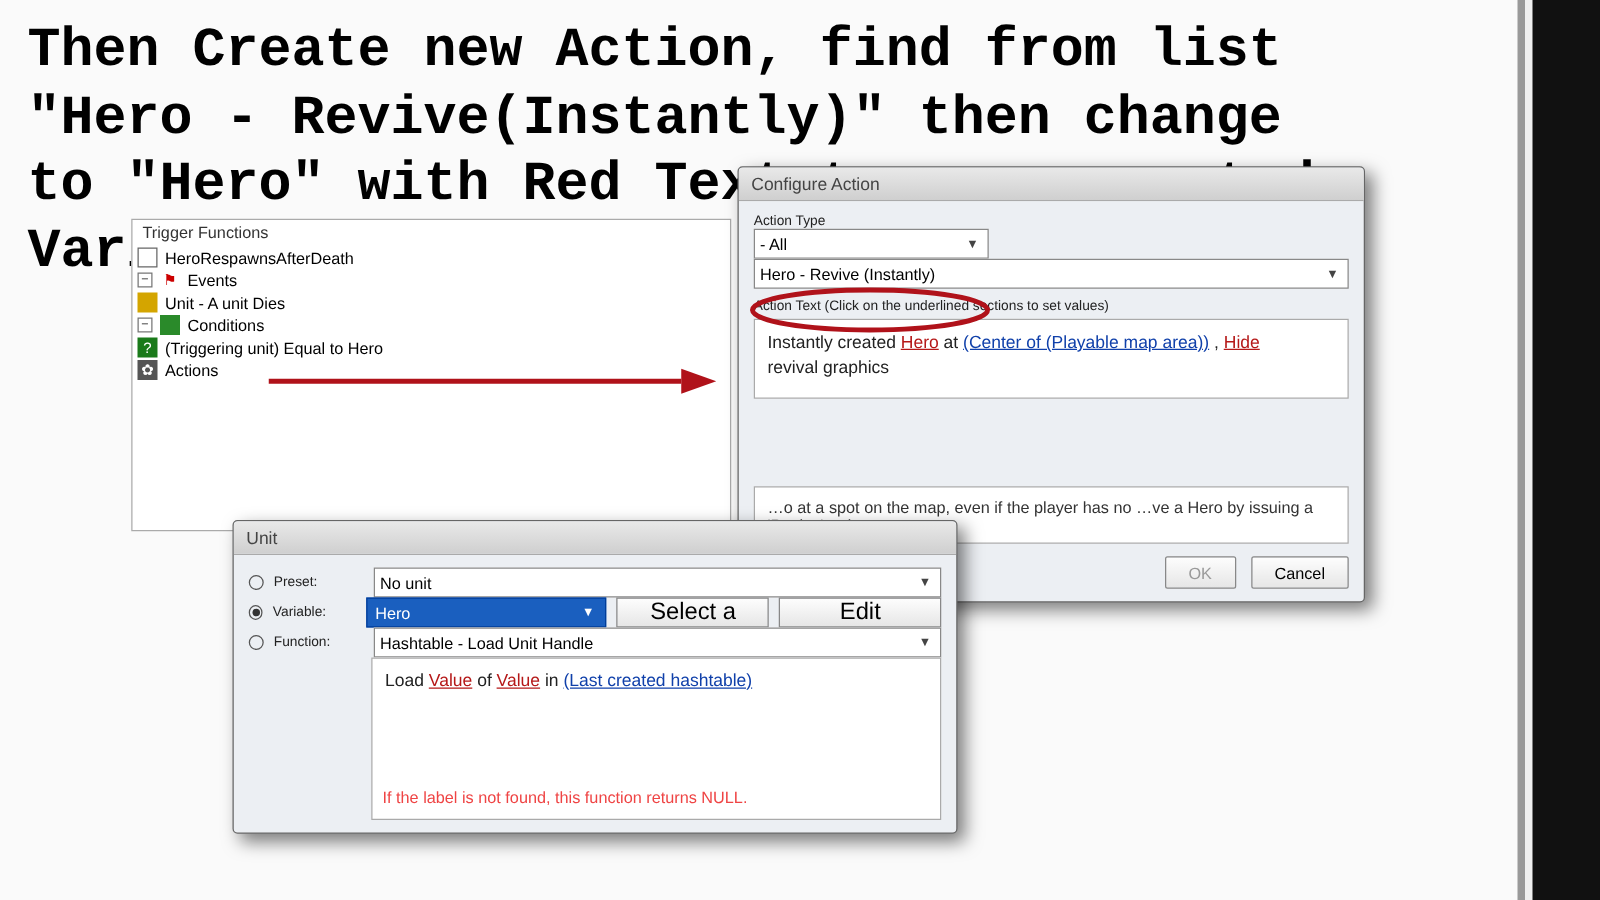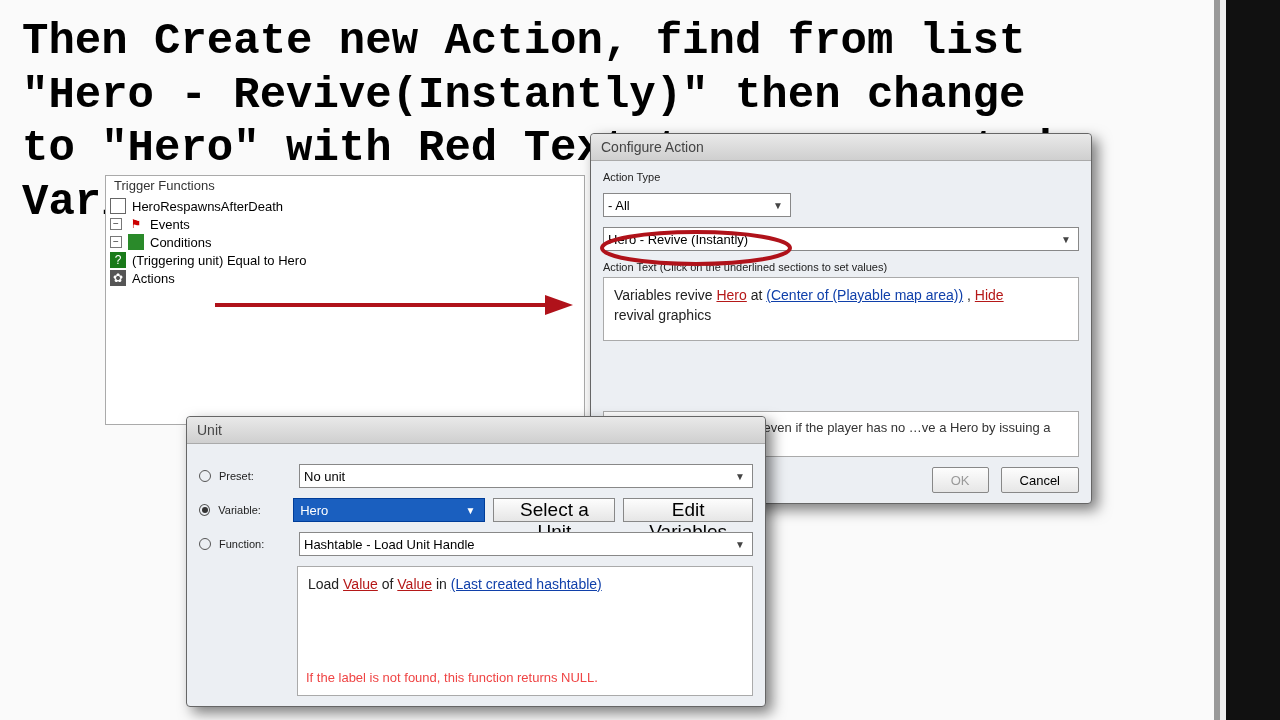--- a/index.html
+++ b/index.html
@@ -105,21 +105,21 @@
   .titlebar {
     background: linear-gradient(#e9e9e9, #cfcfcf);
     border-bottom: 1px solid #aaa;
     padding: 5px 10px;
     font-size: 14px;
     color: #444;
     border-radius: 4px 4px 0 0;
   }
   .dlg-body { padding: 10px 12px; }
   .lbl { font-size: 11px; color: #222; }
-  .field-row { display:flex; align-items:center; gap:8px; margin:10px 0;}
+  .field-row { display:flex; align-items:center; gap:8px; margin:0 0;}
   select, .selectlike {
     height: 24px;
     border: 1px solid #888;
     background: #fff;
     font-size: 13px;
     padding: 2px 4px;
   }
   .selectlike {
     display:flex; align-items:center; justify-content:space-between;
     width: 100%;
@@ -199,20 +199,24 @@
   <ul class="tree">
     <li class="pad1">
       <span class="tricon icon-page"></span>
       <span>HeroRespawnsAfterDeath</span>
     </li>
     <li class="pad1">
       <span class="plusbox">−</span>
       <span class="tricon icon-flag">⚑</span>
       <span>Events</span>
     </li>
+    <li class="pad3">
+      <span class="tricon icon-yellow"></span>
+      <span>Unit - A unit Dies</span>
+    </li>
     <li class="pad1">
       <span class="plusbox">−</span>
       <span class="tricon icon-green"></span>
       <span>Conditions</span>
     </li>
     <li class="pad3">
       <span class="tricon icon-q">?</span>
       <span>(Triggering unit) Equal to Hero</span>
     </li>
     <li class="pad2">
@@ -247,21 +251,21 @@
     <div class="field-row">
       <div class="selectlike" style="width:100%;">
         <span>Hero - Revive (Instantly)</span>
         <span class="caret">▼</span>
       </div>
     </div>
 
     <div class="lbl" style="margin-top:8px;">Action Text (Click on the underlined sections to set values)</div>
 
     <div class="textbox" style="margin-top:4px; height:64px;">
-      <span>Variables revive</span>
+      <span>Instantly created</span>
       <span class="link">Hero</span>
       <span>at</span>
       <span class="linkblue">(Center of (Playable map area))</span>
       <span>,</span>
       <span class="link">Hide</span><br>
       <span>revival graphics</span>
     </div>
 
     <div class="hintbox" style="margin-top:70px; height:46px;">…o at a spot on the map, even if the player has no …ve a Hero by issuing a 'Revive' order to an</div>
 

